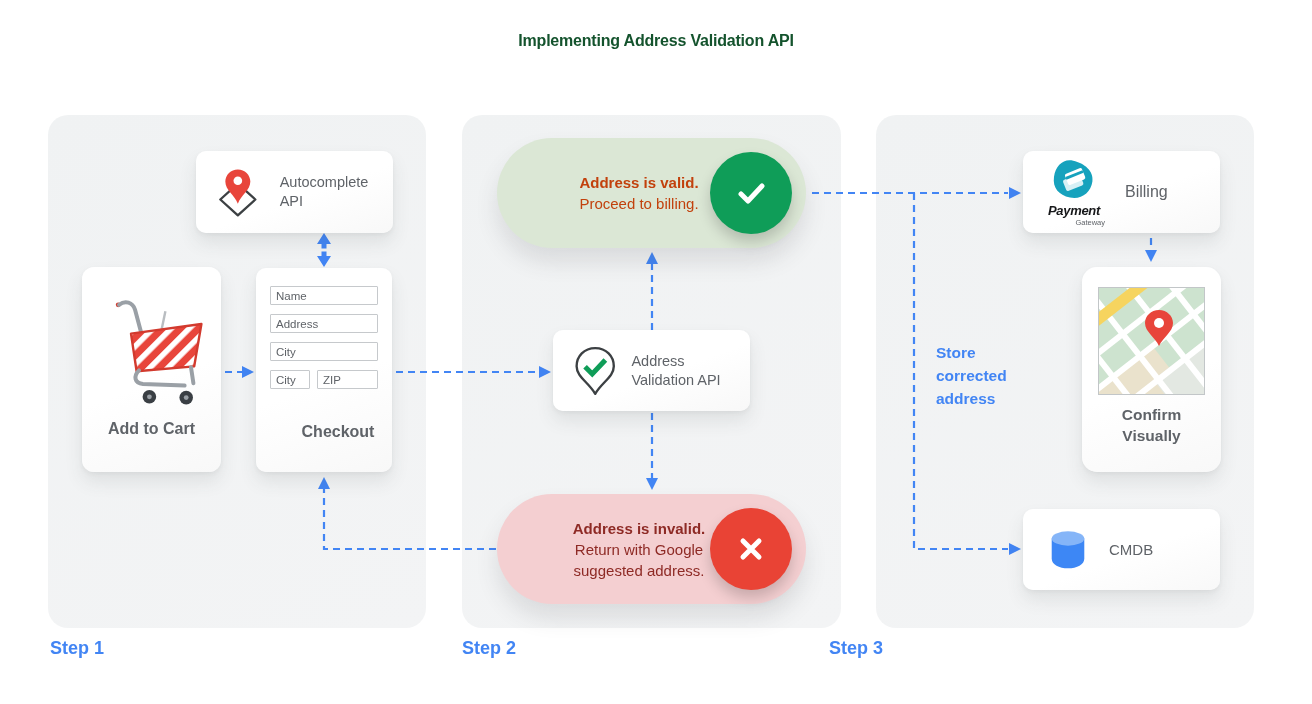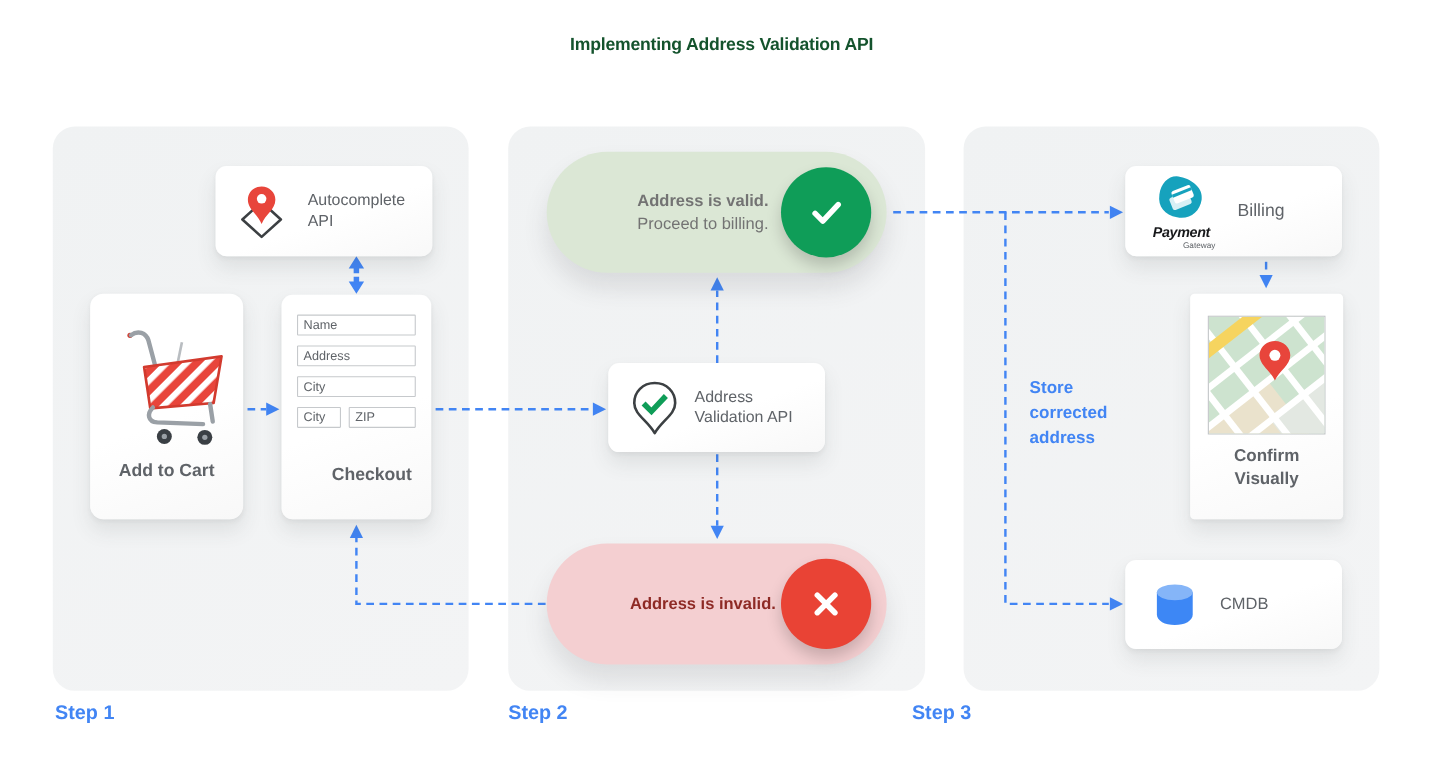--- a/index.html
+++ b/index.html
@@ -37,36 +37,36 @@
   .frow .ffield{margin-bottom:0;}
   .f-state{width:40px;} .f-zip{flex:1;}
   #checkout-label{bottom:30px;}
 
   .pill{position:absolute;left:497px;width:309px;height:110px;border-radius:55px;
         box-shadow:0 14px 22px rgba(60,64,67,.13);}
   #pill-valid{top:138px;background:#dbe7d5;}
   #pill-invalid{top:494px;background:#f4cfd1;}
   .pill-text{position:absolute;left:42px;top:50%;transform:translateY(-50%);
              width:200px;text-align:center;font-size:15px;line-height:21px;}
-  #pill-valid .pill-text{color:#737373;}
+  #pill-valid .pill-text{color:#c2410c;}
   #pill-invalid .pill-text{color:#8e2a25;}
   .pill-title{font-weight:700;}
   .pill-circle{position:absolute;right:14px;top:14px;width:82px;height:82px;border-radius:50%;
                display:flex;align-items:center;justify-content:center;
                box-shadow:0 8px 14px rgba(0,0,0,.18);}
   #pill-valid .pill-circle{background:#0f9d58;}
   #pill-invalid .pill-circle{background:#e94335;}
 
   #card-billing{left:1023px;top:151px;width:197px;height:82px;padding:0 8px 0 14px;gap:14px;}
   .pg-logo{display:flex;flex-direction:column;align-items:center;width:74px;}
   .pg-title{font-size:13px;font-weight:800;font-style:italic;color:#17181a;letter-spacing:-0.3px;margin-top:1px;}
   .pg-sub{font-size:7.5px;color:#5f6368;align-self:flex-end;margin-right:6px;margin-left:20px;}
   .plain-label{font-size:16px;color:#5f6368;}
 
-  #card-confirm{left:1082px;top:267px;width:139px;height:205px;border-radius:4px;}
+  #card-confirm{left:1082px;top:267px;width:139px;height:205px;border-radius:15px;}
   .map-frame{position:absolute;top:20px;left:16px;width:107px;height:108px;
              border:1px solid #c2c6c8;box-sizing:border-box;overflow:hidden;}
   #confirm-label{bottom:26px;font-size:15.5px;}
   #confirm-label span{display:inline-block;width:90px;}
 
   #card-cmdb{left:1023px;top:509px;width:197px;height:81px;padding:0 8px 0 22px;gap:18px;}
   #cmdb-label{font-size:15px;}
 
   .store-note{position:absolute;left:936px;top:341px;width:96px;
               font-size:15.5px;font-weight:700;color:#4285f4;line-height:23px;}
@@ -167,20 +167,21 @@
     <svg width="56" height="58" viewBox="0 0 62 62">
       <path d="M31,4 C44,4 53,13.5 53,25.5 C53,38 39,44 31,58 C23,44 9,38 9,25.5 C9,13.5 18,4 31,4 Z" fill="#ffffff" stroke="#3c4043" stroke-width="2.8" stroke-linejoin="round"></path>
       <polyline points="19,26 27.5,34.5 43,18" stroke="#0f9d58" stroke-width="6" fill="none"></polyline>
     </svg>
     <div class="api-label">Address Validation API</div>
   </div>
 
   <div class="pill" id="pill-invalid">
     <div class="pill-text">
       <div class="pill-title">Address is invalid.</div>
+      <div>Return with Google suggested address.</div>
     </div>
     <div class="pill-circle">
       <svg width="40" height="40" viewBox="0 0 40 40">
         <path d="M12,12 L28,28 M28,12 L12,28" stroke="#ffffff" stroke-width="5" stroke-linecap="round"></path>
       </svg>
     </div>
   </div>
 
   <div class="card hcard" id="card-billing">
     <div class="pg-logo">

